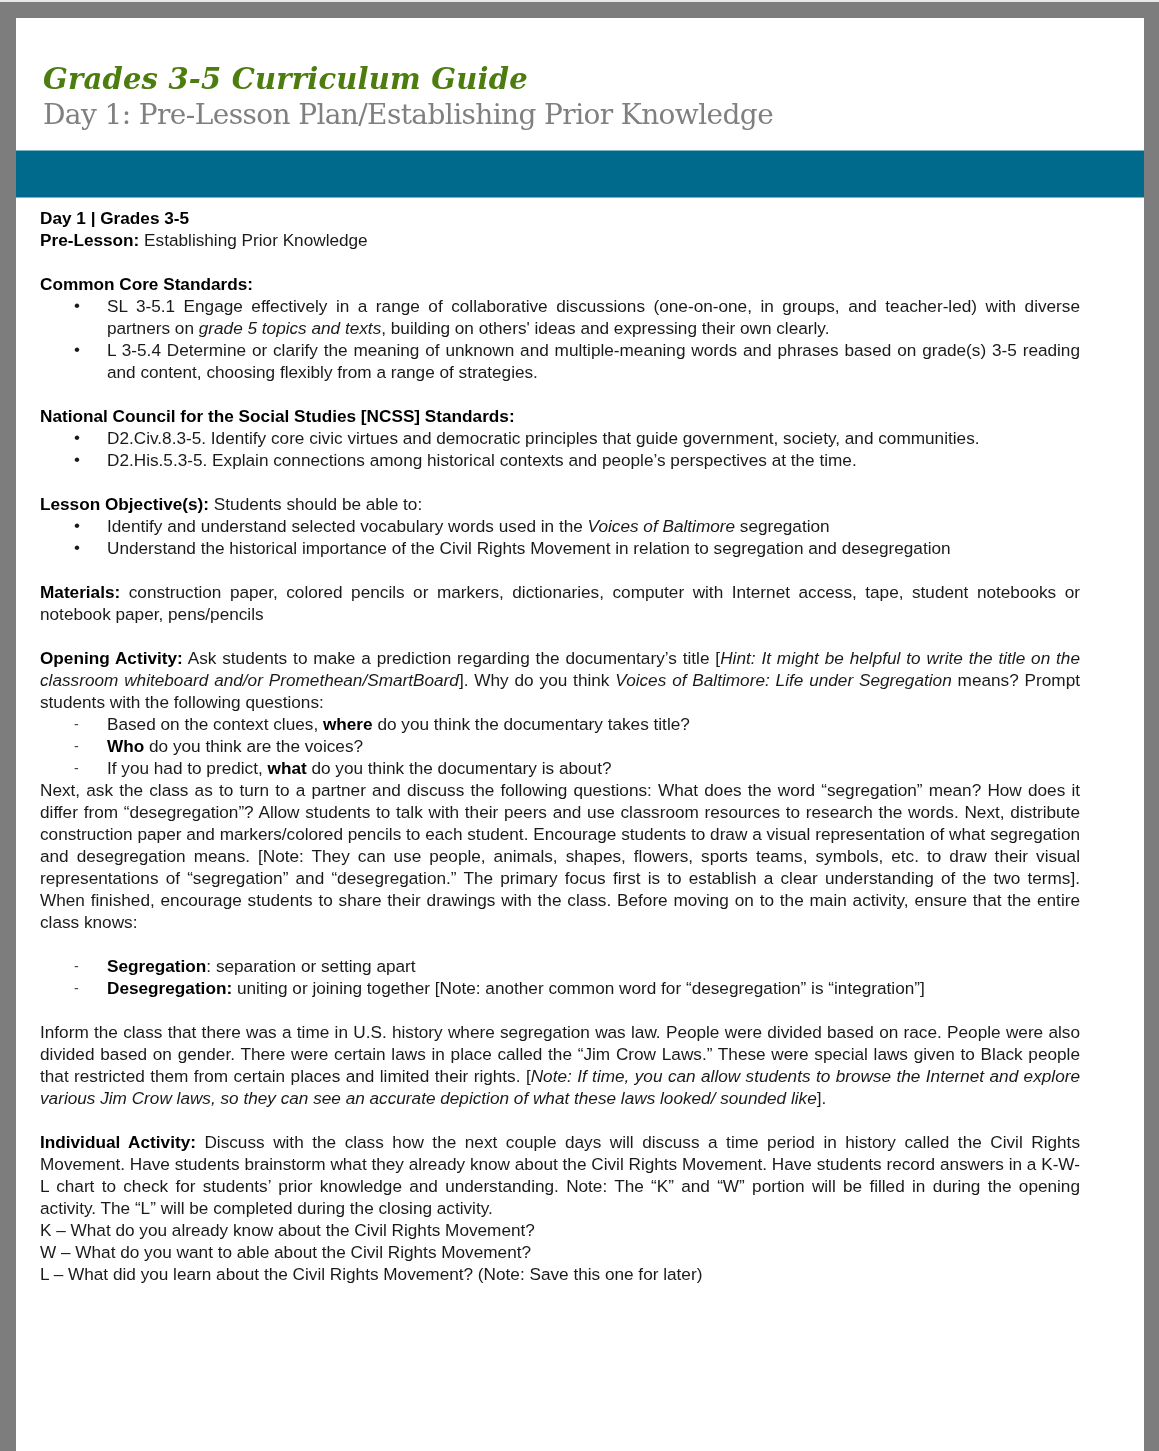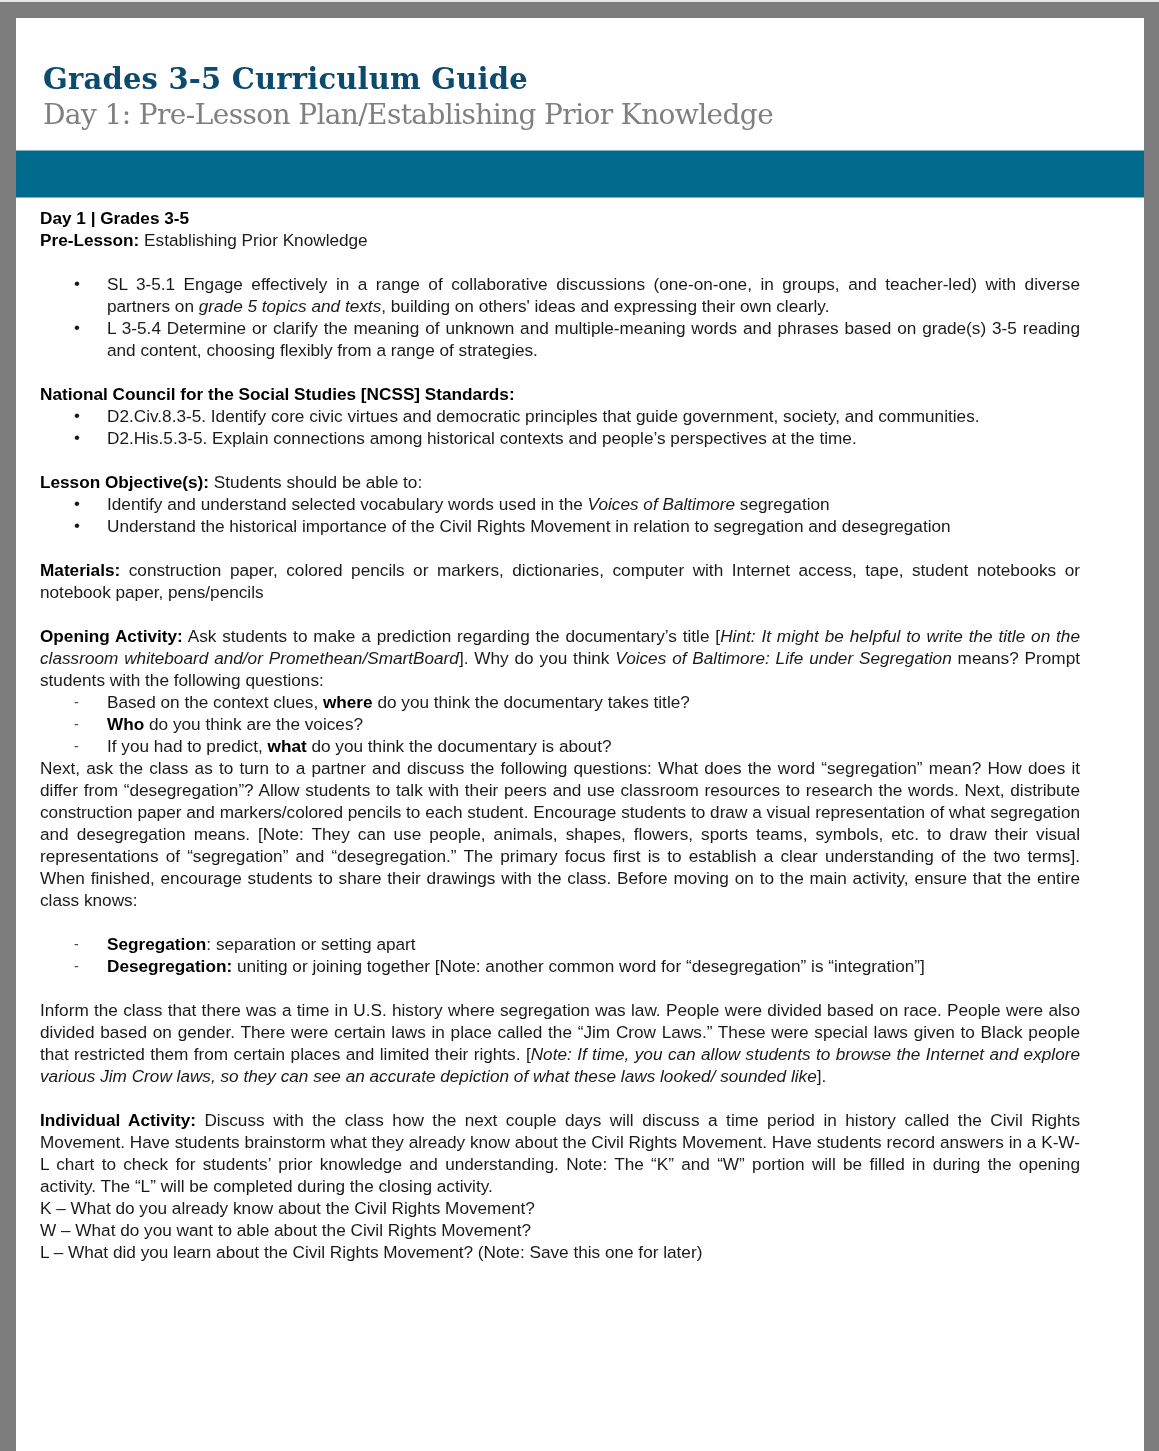--- a/index.html
+++ b/index.html
@@ -13,22 +13,23 @@
     position: absolute; left: 0; top: 0; width: 1159px; height: 2px;
     background: #e8e8e8;
   }
   .page {
     position: absolute; left: 16px; top: 18px; width: 1128px; height: 1433px;
     background: #ffffff;
   }
   .header-title {
     position: absolute; left: 27px; top: 44px;
     font-family: "DejaVu Serif", serif; font-weight: bold;
-    font-size: 29px; color: #0c4a6e; letter-spacing: 0.2px;
+    font-size: 29px; color: #4d7c0f; letter-spacing: 0.2px;
     white-space: nowrap;
+    font-style: italic;
   }
   .header-subtitle {
     position: absolute; left: 27px; top: 80px;
     font-family: "DejaVu Serif", serif;
     font-size: 28px; color: #808080; letter-spacing: -0.6px;
     white-space: nowrap;
   }
   .band {
     position: absolute; left: 0; top: 132px; width: 1128px; height: 46px;
     background: #006a8c;
@@ -63,20 +64,21 @@
   <div class="band" style="background: rgb(0, 106, 140);"></div>
 </div>
 
 <div class="content">
 
   <p><b>Day 1 | Grades 3-5</b></p>
   <p><b>Pre-Lesson:</b><span> Establishing Prior Knowledge</span></p>
 
   <div class="gap"></div>
 
+  <p><b>Common Core Standards:</b></p>
   <ul class="dots">
     <li><span class="marker">•</span><span>SL 3-5.1 Engage effectively in a range of collaborative discussions (one-on-one, in groups, and teacher-led) with diverse partners on </span><i>grade 5 topics and texts</i><span>, building on others' ideas and expressing their own clearly.</span></li>
     <li><span class="marker">•</span><span>L 3-5.4 Determine or clarify the meaning of unknown and multiple-meaning words and phrases based on grade(s) 3-5 reading and content, choosing flexibly from a range of strategies.</span></li>
   </ul>
 
   <div class="gap"></div>
 
   <p><b>National Council for the Social Studies [NCSS] Standards:</b></p>
   <ul class="dots">
     <li><span class="marker">•</span><span>D2.Civ.8.3-5. Identify core civic virtues and democratic principles that guide government, society, and communities.</span></li>

